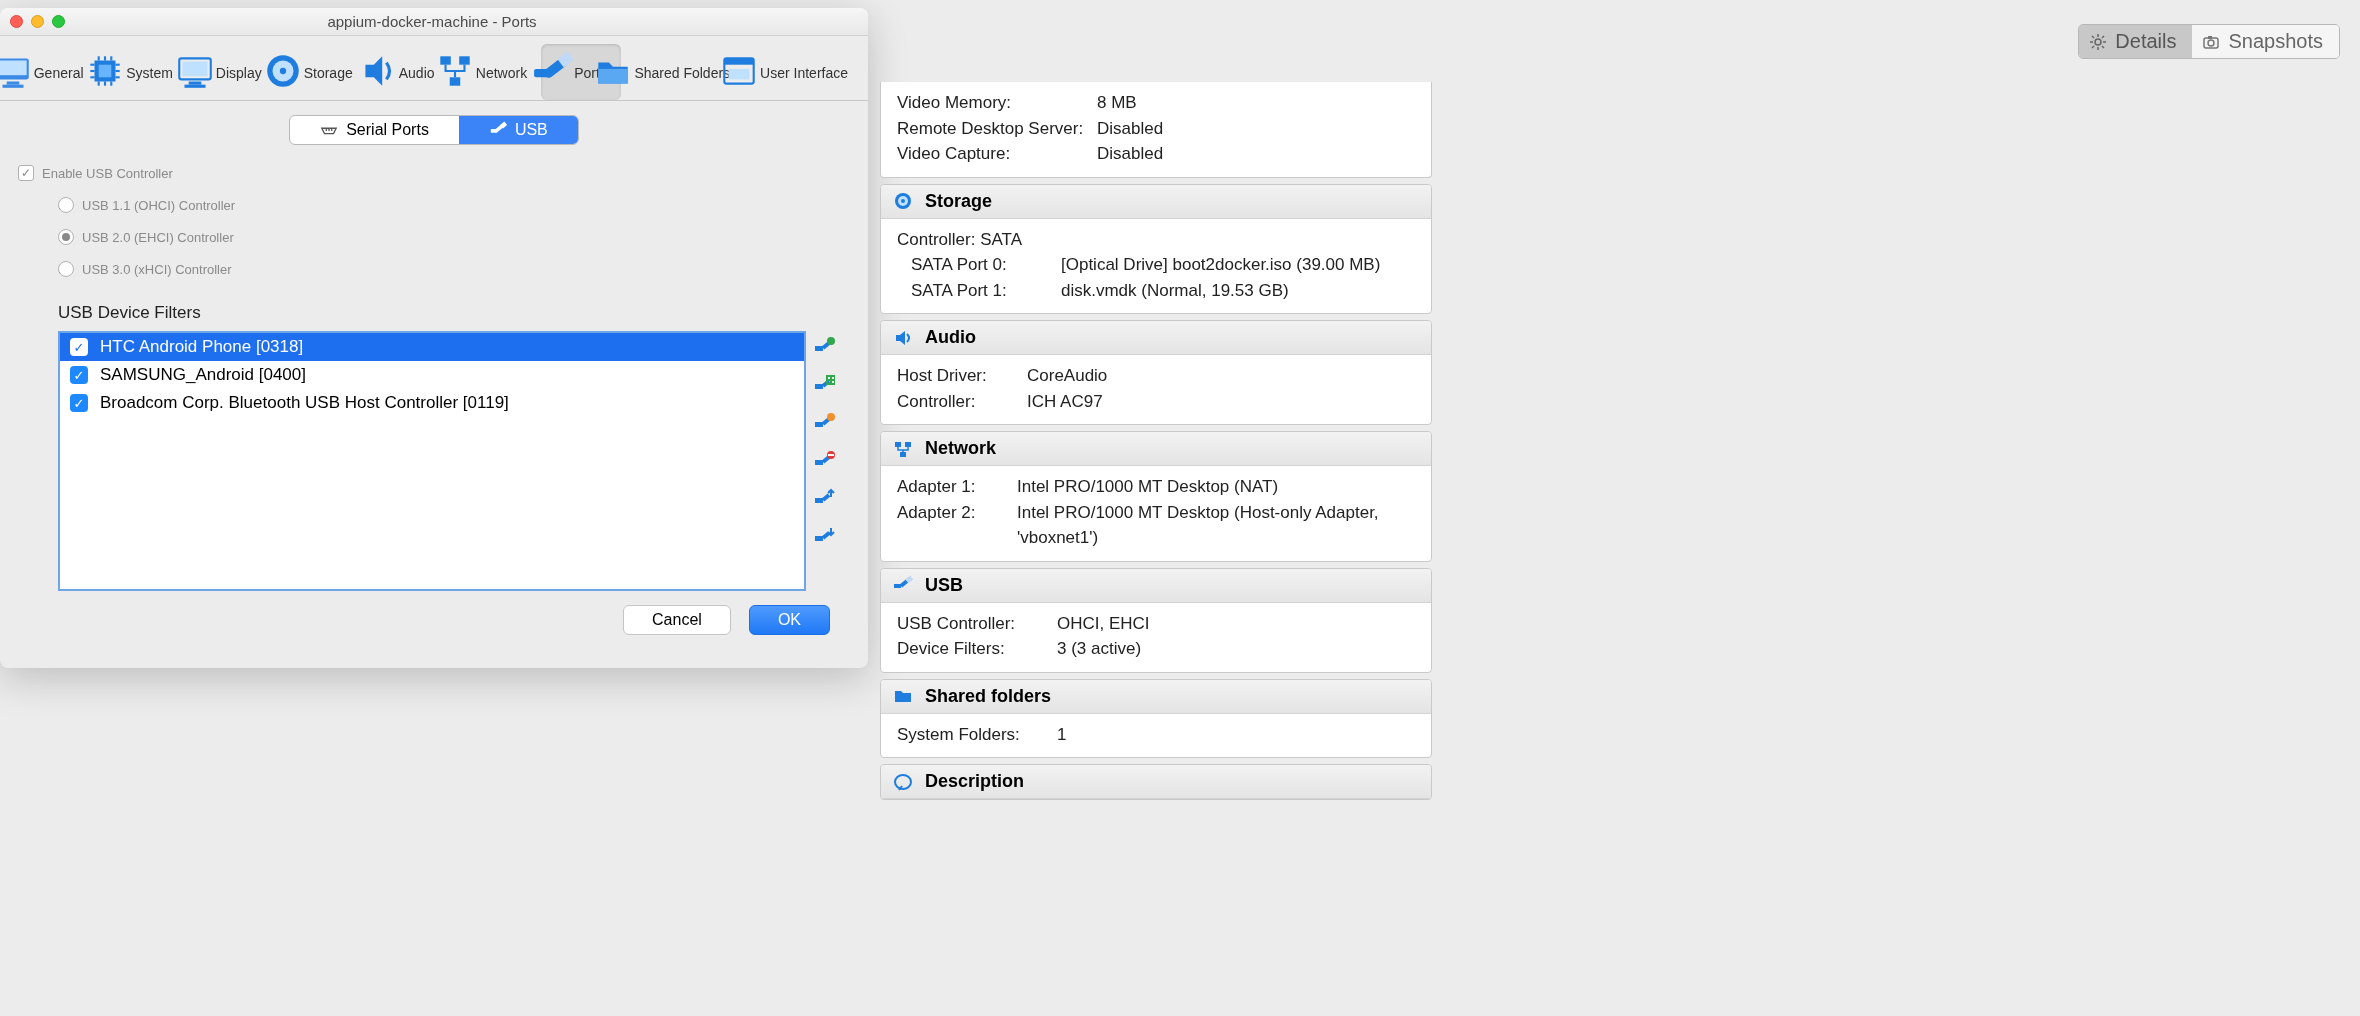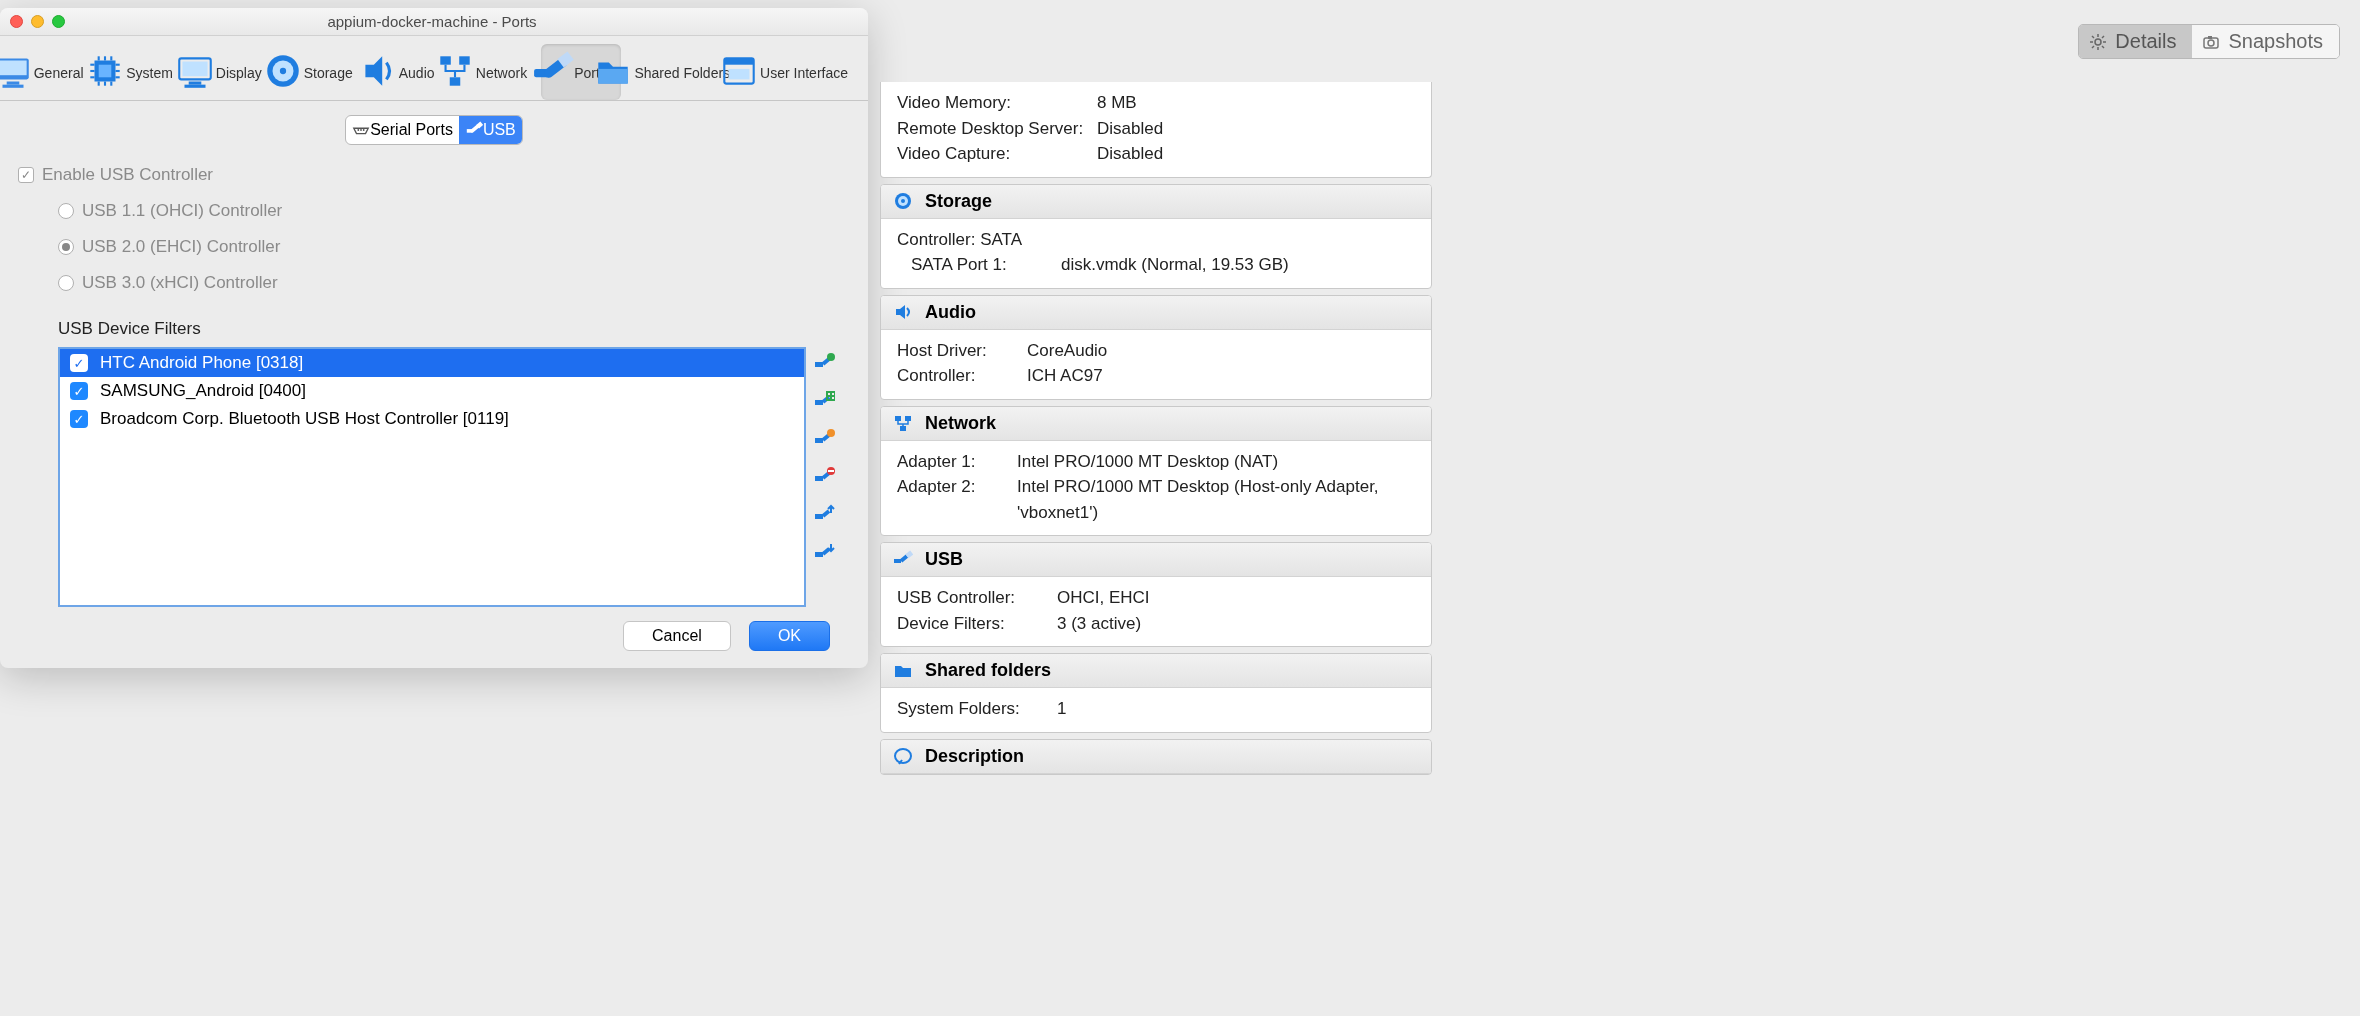--- a/index.html
+++ b/index.html
@@ -28,25 +28,25 @@
 .tbitem { display:flex; flex-direction:row; align-items:center; justify-content:flex-end; padding:6px 14px 8px 14px; border-radius:6px; cursor:default; min-width: 70px;}
 .tbitem.selected { background:#d7d7d7; box-shadow: inset 0 1px 3px rgba(0,0,0,.15); }
 .tbicon { width:42px; height:42px; display:flex; align-items:center; justify-content:center; }
 .tblabel { font-size:14px; color:#333; margin-top:4px; white-space:nowrap;}
 .tbicon svg { width:42px; height:42px;}
 
 
 .content { flex:1; padding: 14px 18px 0 18px; display:flex; flex-direction:column; }
 
 .segment { align-self:center; display:flex; border:1px solid #b9b9b9; border-radius:6px; overflow:hidden; background:#fff;}
-.seg { padding:5px 6px; font-size:16px; display:flex; align-items:center; }
+.seg { padding:5px 30px; font-size:16px; display:flex; align-items:center; gap:8px; }
 .seg.active { background:#3b84f7; color:#fff; }
 .segicon { width:18px; height:18px; }
 
-.checkrow { display:flex; align-items:center; gap:8px; font-size:17px; color:#8a8a8a; margin-top:20px; }
+.checkrow { display:flex; align-items:center; gap:8px; font-size:13px; color:#8a8a8a; margin-top:20px; }
 .checkrow.sub { margin-left:40px; margin-top:16px; }
 .checkbox { width:16px; height:16px; border:1px solid #b0b0b0; border-radius:3px; background:#fff; display:inline-flex; align-items:center; justify-content:center;}
 .checkbox.checked::after { content:"✓"; font-size:12px; color:#888; }
 .radio { width:16px; height:16px; border:1px solid #b0b0b0; border-radius:50%; background:#fff; display:inline-flex; align-items:center; justify-content:center;}
 .radio.checked::after { content:""; width:8px; height:8px; border-radius:50%; background:#888; }
 .label { }
 
 .filter-label { font-size:17px; color:#222; margin-top:26px; margin-left:40px; margin-bottom:8px;}
 .filterwrap { display:flex; gap:6px; margin-left:40px; margin-right:14px; }
 .filterbox { flex:1; border:2px solid #6ea5e7; background:#fff; height:260px; overflow:auto; }
@@ -361,20 +361,24 @@
       <span class="sicon"><svg viewBox="0 0 20 20">
             <circle cx="10" cy="10" r="8" fill="#1f7de0"></circle>
             <circle cx="10" cy="10" r="5" fill="#bfe1ff"></circle>
             <circle cx="10" cy="10" r="2" fill="#1f7de0"></circle>
           </svg></span>
       <span>Storage</span>
     </div>
     <div class="sbody">
       <div>Controller: SATA</div>
       <div class="kv kvs">
+          <span class="k">SATA Port 0:</span>
+          <span>[Optical Drive] boot2docker.iso (39.00 MB)</span>
+        </div>
+      <div class="kv kvs">
           <span class="k">SATA Port 1:</span>
           <span>disk.vmdk (Normal, 19.53 GB)</span>
         </div>
     </div>
   </div>
 
   <div class="section">
     <div class="shead">
       <span class="sicon"><svg viewBox="0 0 20 20">
             <path d="M3 7 L7 7 L12 3 L12 17 L7 13 L3 13 Z" fill="#1f7de0"></path>

